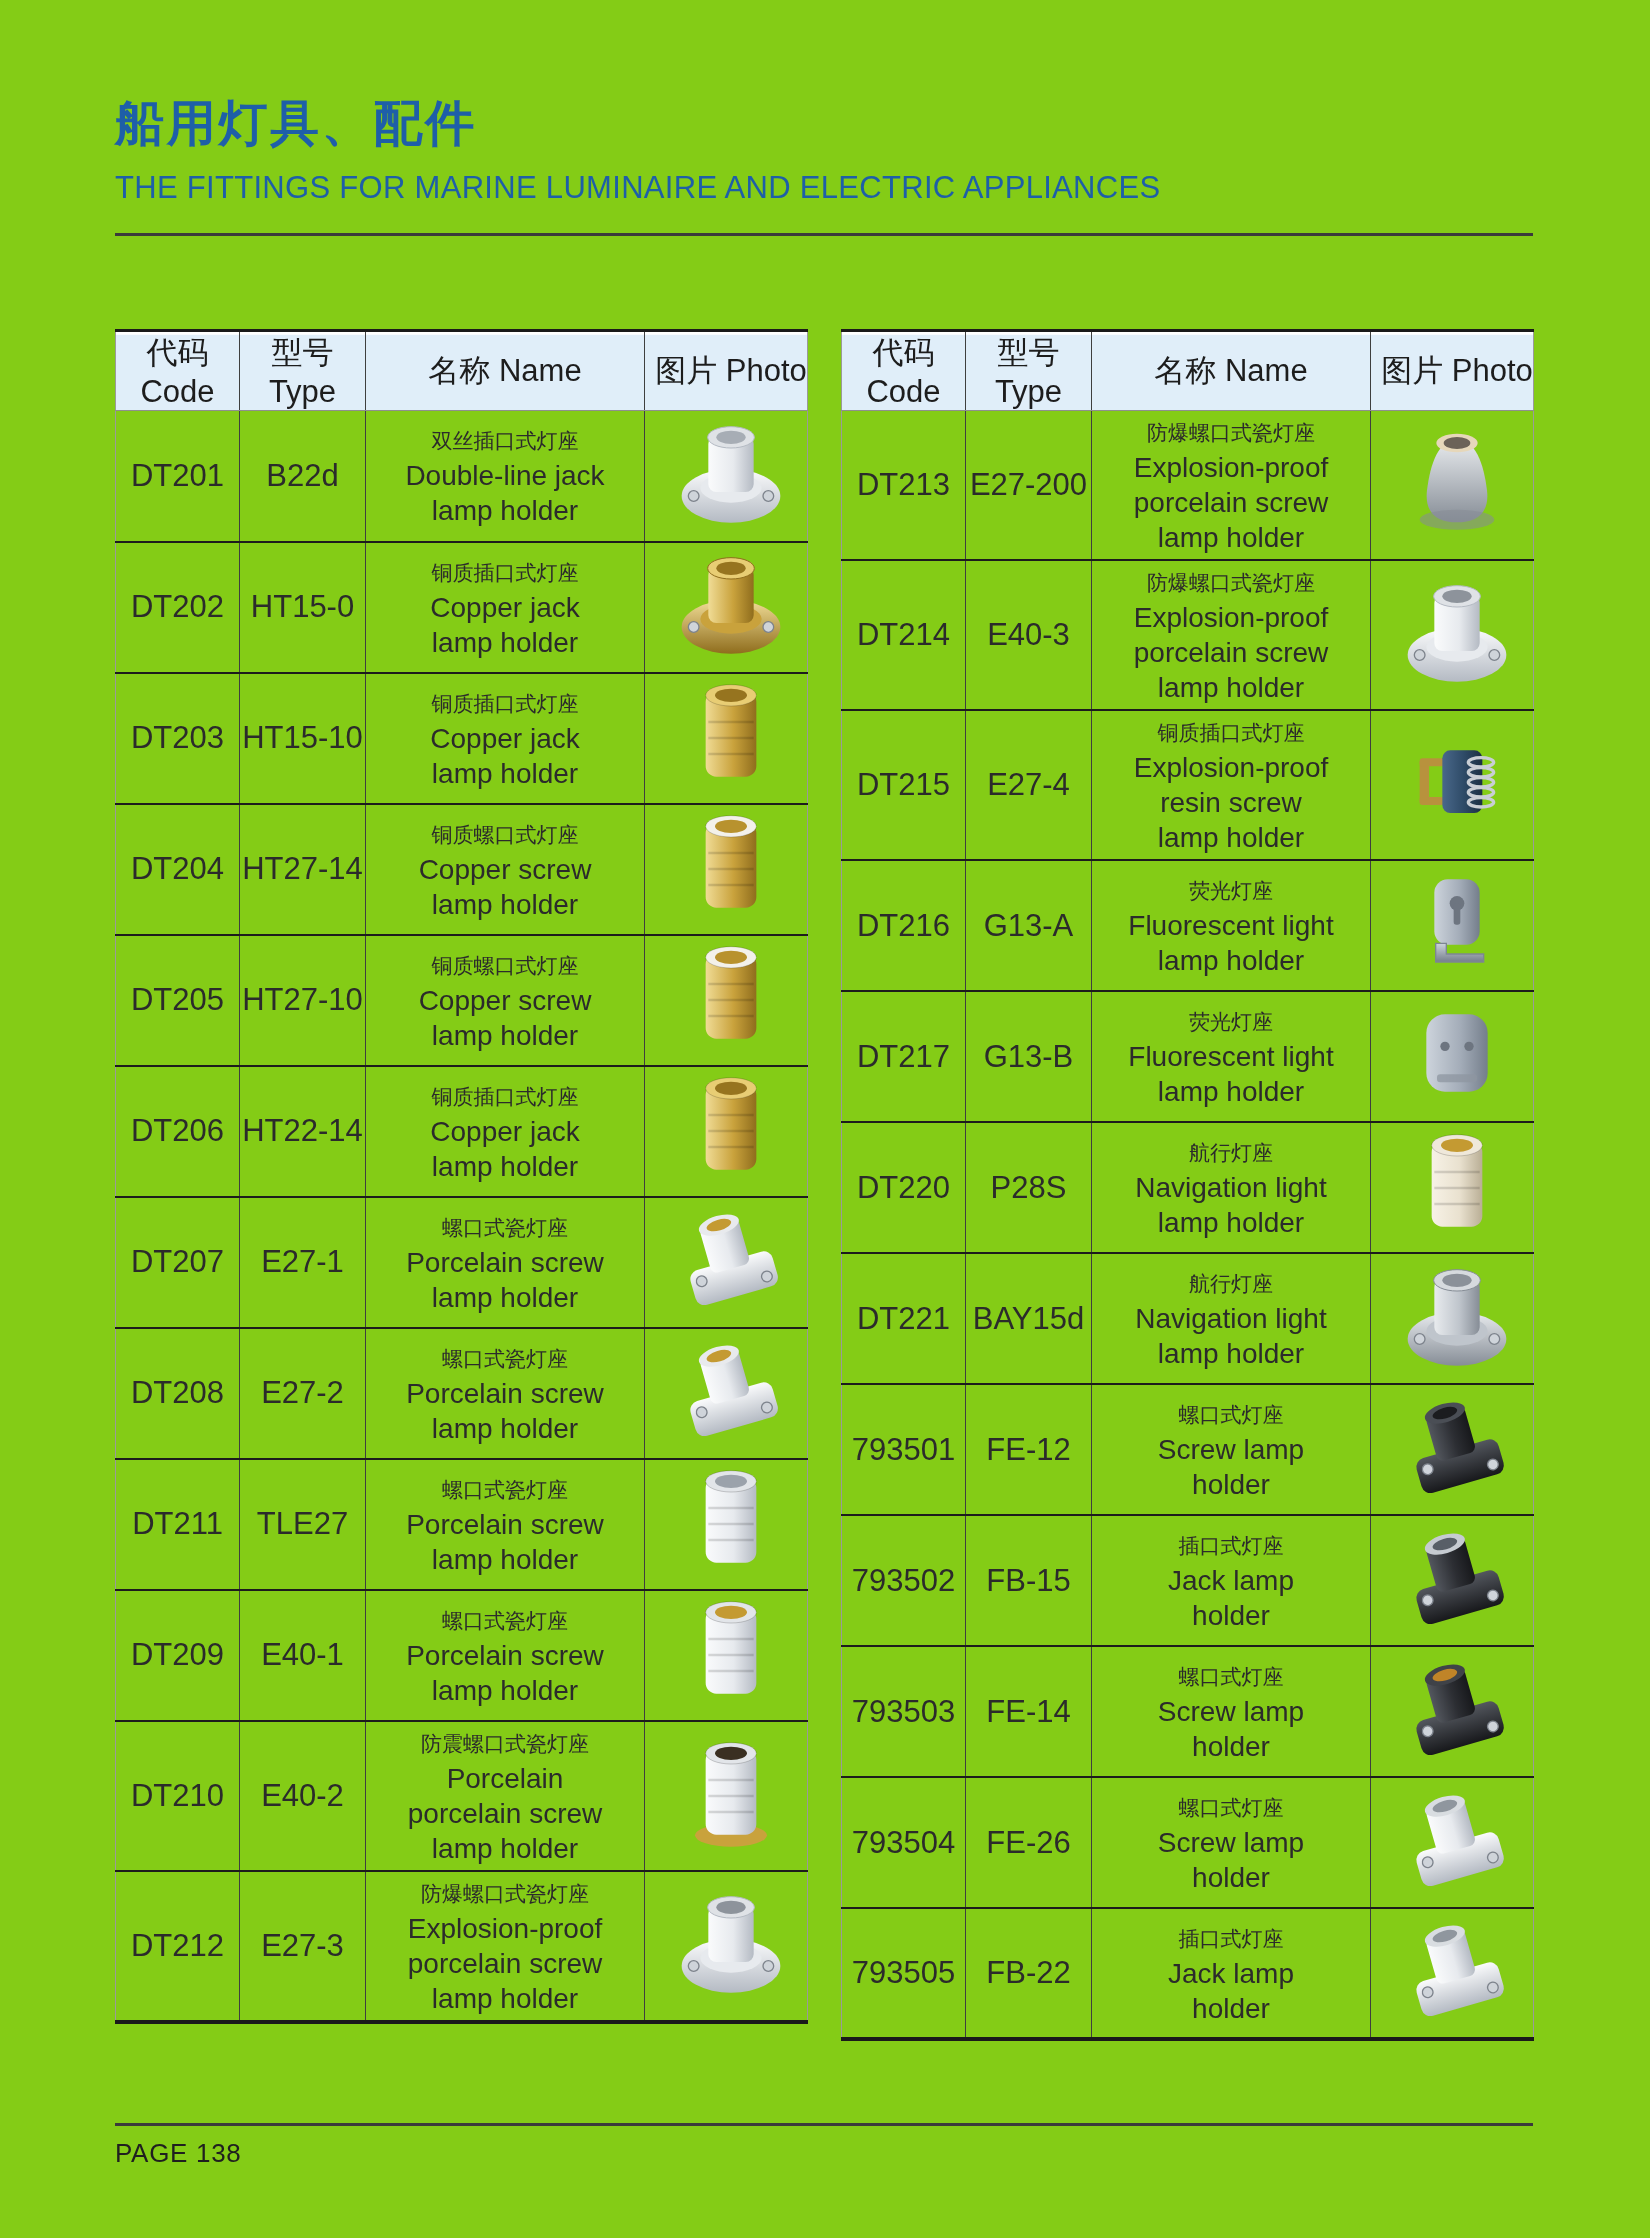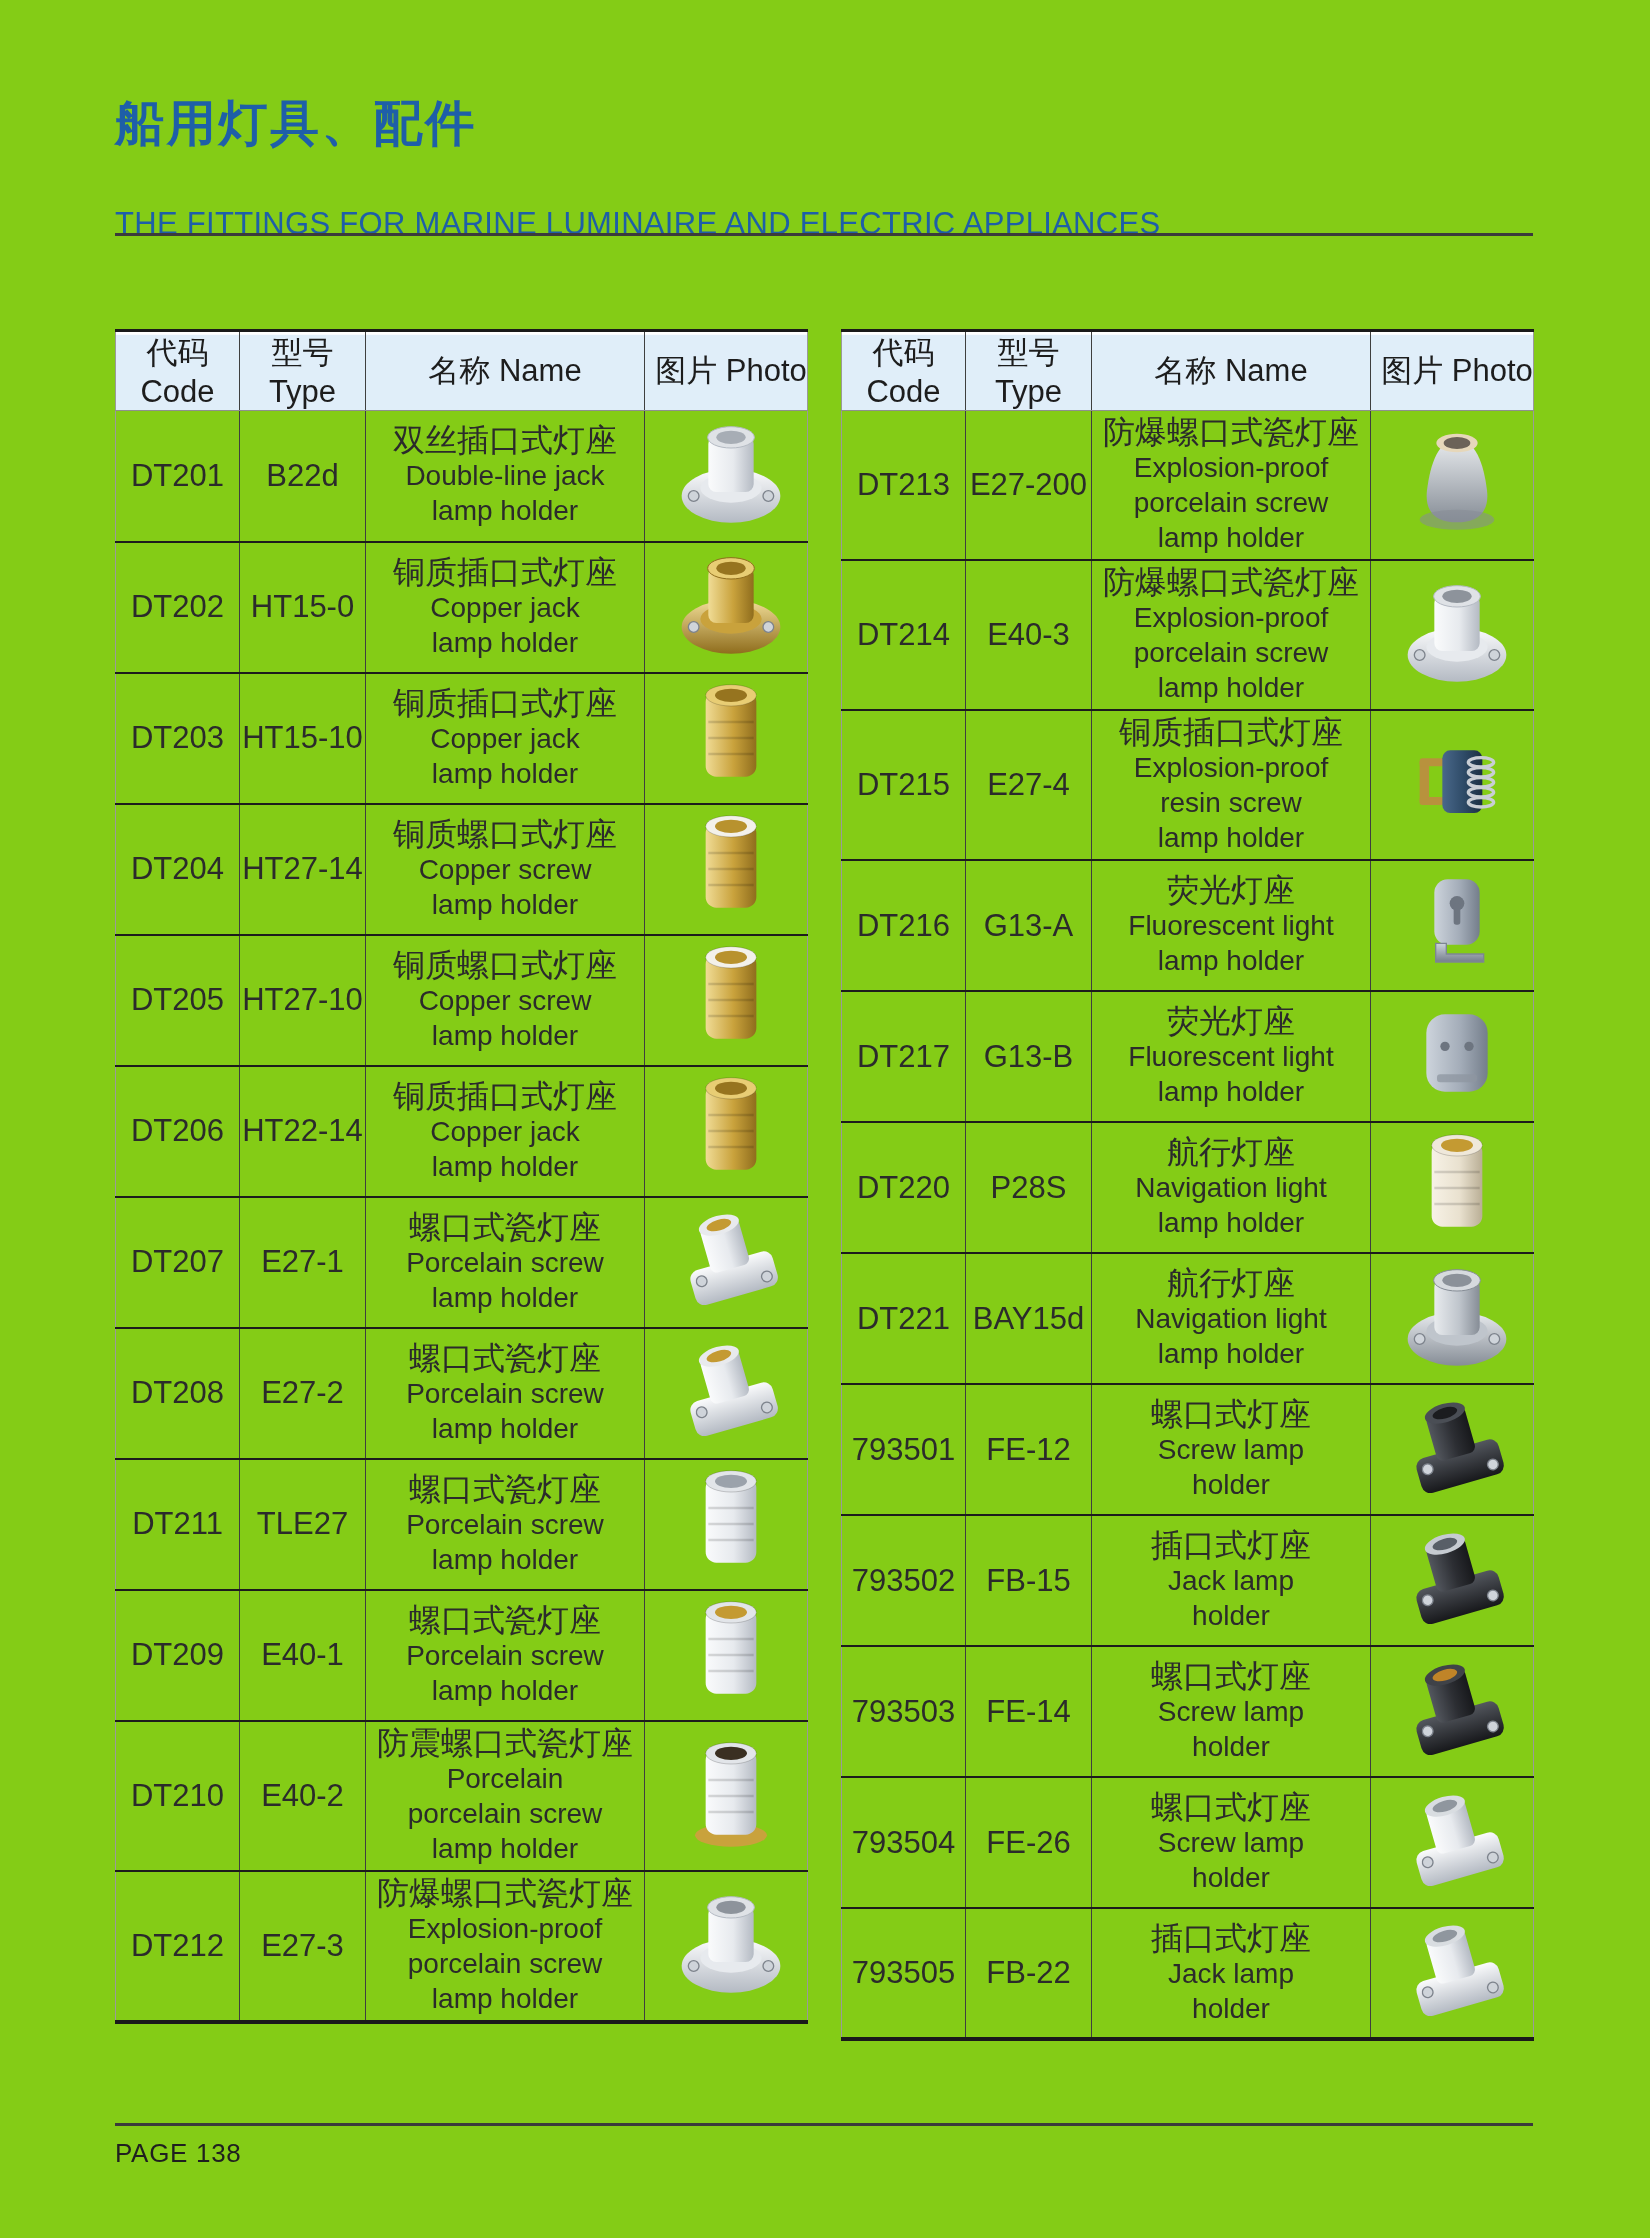--- a/index.html
+++ b/index.html
@@ -16,21 +16,20 @@
 
   .title-zh{
     position:absolute;left:115px;top:97px;
     font-size:49px;font-weight:600;letter-spacing:2.7px;
     color:var(--accent-blue);line-height:1.1;
   }
   .title-en{
     position:absolute;left:115px;top:170px;
     font-size:31px;font-weight:500;letter-spacing:0.3px;
     color:var(--accent-blue);
-    margin-top:36px;
   }
   .rule{position:absolute;left:115px;width:1418px;height:2.7px;background:var(--rule-gray);}
   .rule-top{top:233px;}
   .rule-bottom{top:2123px;}
 
   table.products{
     position:absolute;top:329px;width:692px;
     border-collapse:collapse;table-layout:fixed;
     border-top:3.3px solid var(--border-dark);
     border-bottom:4px solid var(--border-dark);
@@ -57,21 +56,21 @@
     border-bottom:1.3px solid #8f8f8f;
   }
   table.products tbody td{
     height:131px;
     border-top:2.7px solid #1c1c1c;
     font-size:31px;color:var(--text-dark);
   }
   table.products tbody tr:first-child td{border-top:0;}
 
   td.cell-name{font-size:28px;line-height:35px;padding:4px 6.7px;}
-  .nm-zh{font-size:32px;}
+  .nm-zh{font-size:21px;}
   .nm-en{font-size:28px;}
   td.cell-photo .photo{display:inline-block;width:120px;height:120px;}
   td.cell-photo svg{display:block;}
 
   .footer-text{
     position:absolute;left:115px;top:2138px;
     font-size:26px;color:#1f1f1f;letter-spacing:0.7px;
   }
 </style>
 </head>

